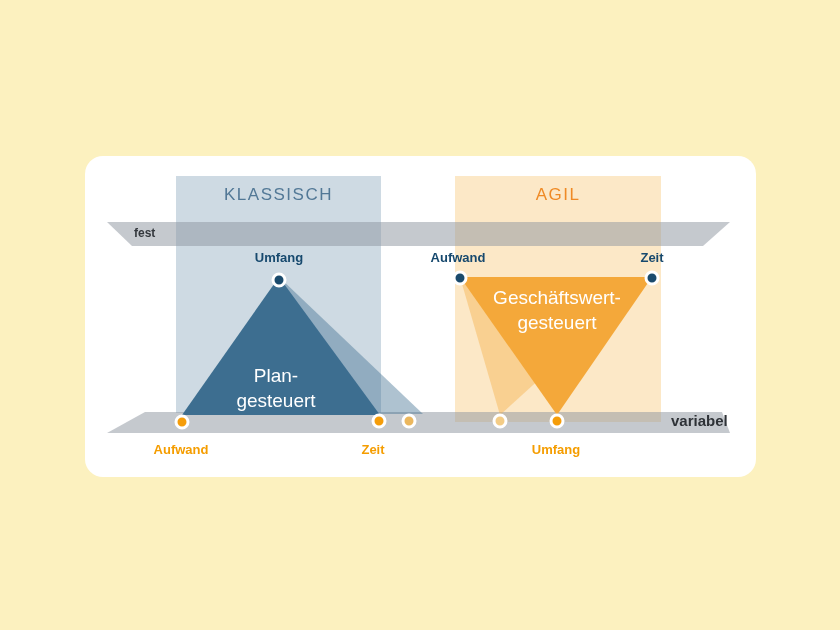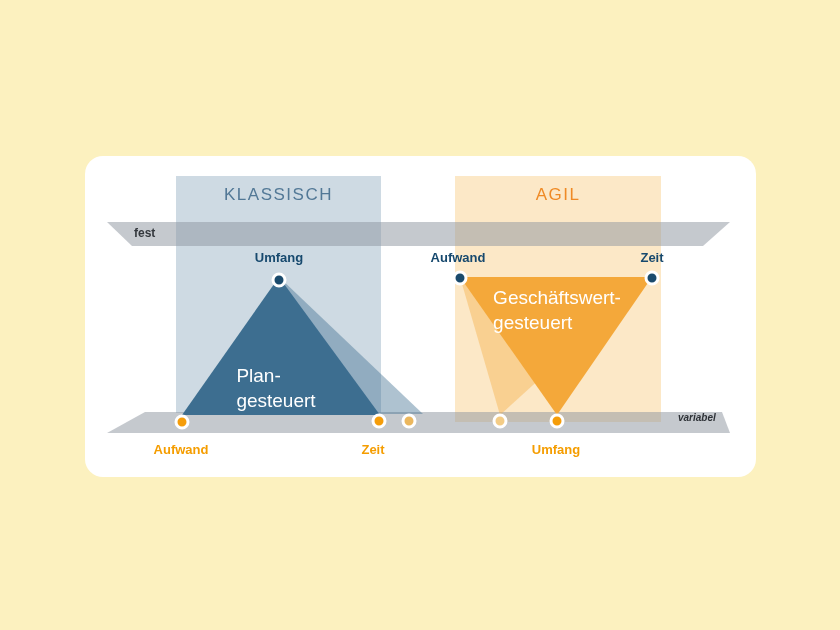--- a/index.html
+++ b/index.html
@@ -33,36 +33,36 @@
   .band-header.classic{left:176px;color:var(--classic-header);}
   .band-header.agile{left:455px;width:206px;color:var(--agile-header);}
   
   .beam{position:absolute;background:var(--beam);}
   .beam-top{left:107px;top:222px;width:623px;height:24px;
             clip-path:polygon(0 0,623px 0,596px 24px,25px 24px);}
   .beam-bottom{left:107px;top:412px;width:623px;height:21px;
             clip-path:polygon(38px 0,615px 0,623px 21px,0 21px);}
   .beam-label-fest{position:absolute;left:134px;top:226px;font-size:12px;
             font-weight:bold;color:#34383D;}
-  .beam-label-variabel{position:absolute;left:671px;top:412px;font-size:10px;
-            font-style:italic;font-weight:600;color:#2E3237;margin-left:7px;}
+  .beam-label-variabel{position:absolute;left:671px;top:412px;font-size:15px;
+            font-weight:600;color:#2E3237;}
   
   .tri{position:absolute;}
   .tri-blue-shadow{left:226px;top:277px;width:197px;height:137px;
       background:var(--tri-blue-shadow);
       clip-path:polygon(53px 0,197px 137px,0 137px);}
   .tri-blue{left:182px;top:277px;width:198px;height:138px;background:var(--tri-blue);
       clip-path:polygon(97px 0,198px 138px,0 138px);}
   .tri-orange-shadow{left:460px;top:277px;width:192px;height:138px;
       background:var(--tri-orange-shadow);
       clip-path:polygon(0 0,192px 0,40px 138px);}
   .tri-orange{left:460px;top:277px;width:192px;height:138px;background:var(--tri-orange);
       clip-path:polygon(0 0,192px 0,97px 138px);}
   .tri-text{position:absolute;color:#fff;font-size:19px;line-height:1.32;
-      text-align:left;transform:translate(-50%,-50%);white-space:nowrap;}
+      text-align:center;transform:translate(-50%,-50%);white-space:nowrap;}
   .tri-text.plan{left:276px;top:388px;}
   .tri-text.gw{left:557px;top:310px;}
   
   .vlabel{position:absolute;font-size:13px;font-weight:bold;
       transform:translate(-50%,-50%);white-space:nowrap;}
   .vlabel.navy{color:var(--navy);}
   .vlabel.orange{color:var(--orange);}
   
   .dot{position:absolute;width:15px;height:15px;border-radius:50%;
       border:3px solid #fff;transform:translate(-50%,-50%);}

